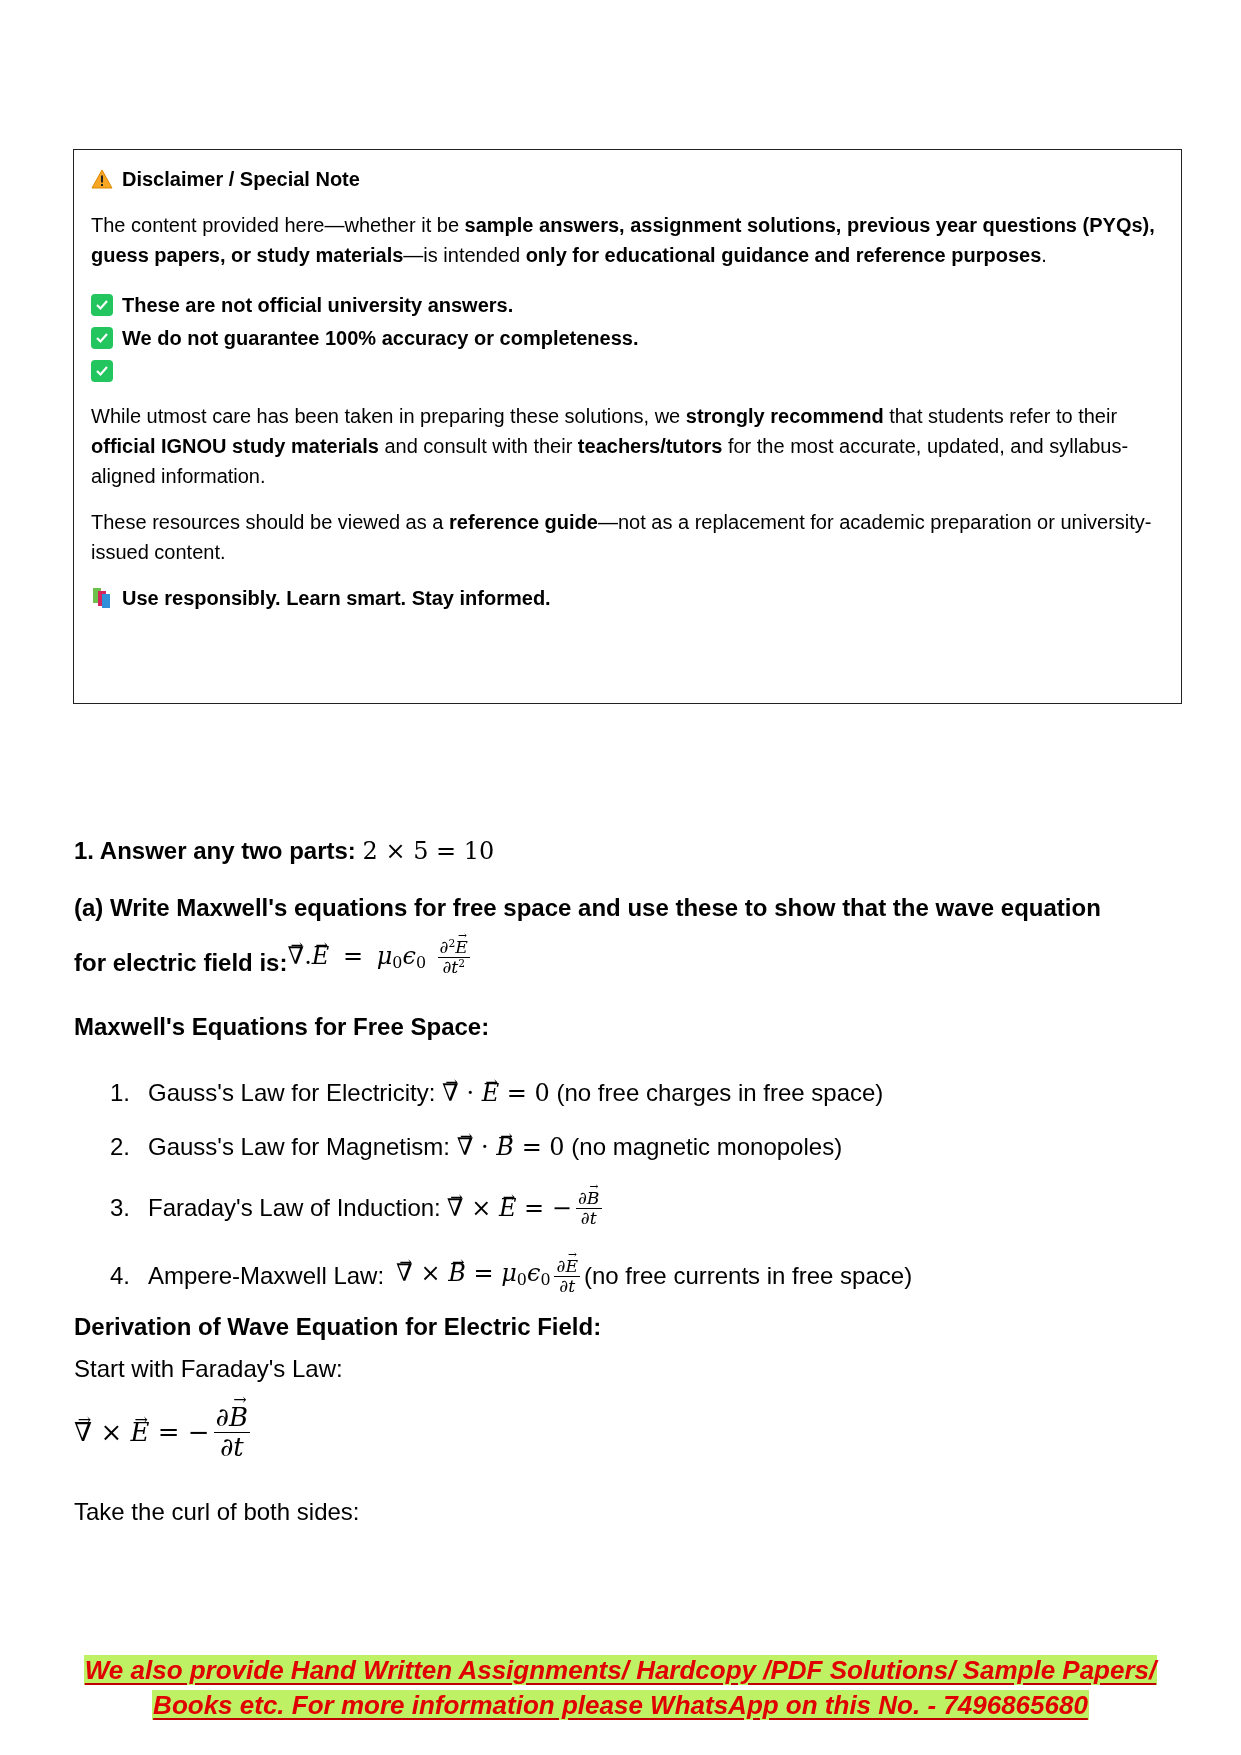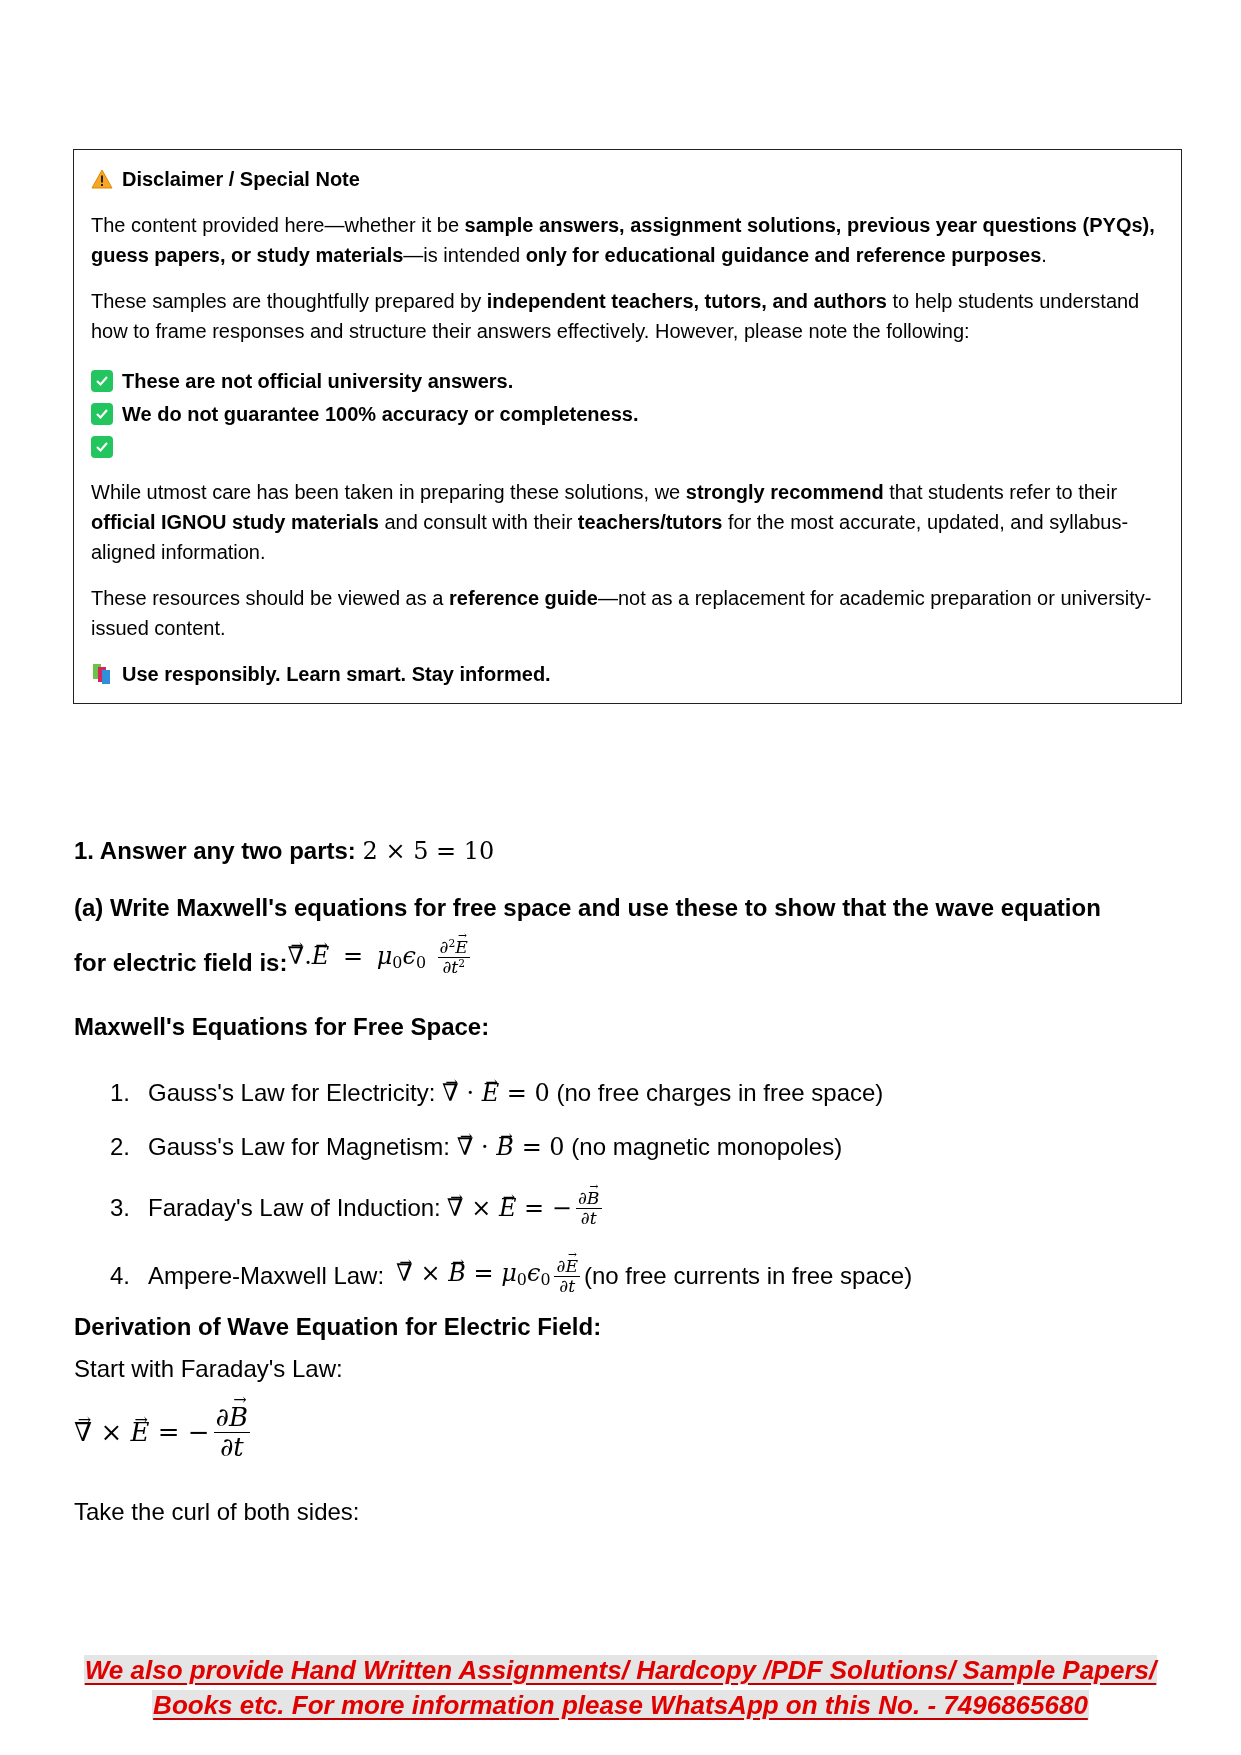--- a/index.html
+++ b/index.html
@@ -54,21 +54,21 @@
   .li4 { top:1242px; display:flex; align-items:center; height:68px; }
   .q-der { top:1310px; font-weight:bold; }
   .q-start { top:1352px; }
   .q-eq { top:1392px; left:74px; font-size:26px; display:flex; align-items:center; height:80px; }
   .q-eq .frac { font-size:1em; }
   .q-curl { top:1495px; }
 
   
   .promo { position:absolute; left:0; width:1241px; text-align:center; font-size:26px;
            font-weight:bold; font-style:italic; color:#e00000; }
-  .promo span { background:#e5e5e5; text-decoration:underline; text-decoration-color:#c00000;
+  .promo span { background:#bef264; text-decoration:underline; text-decoration-color:#c00000;
                 text-underline-offset:4px; padding:0 1px; }
   .promo-1 { top:1655px; }
   .promo-2 { top:1690px; }
 </style>
 </head>
 <body>
 
 <div class="page">
 
   <div class="disclaimer">
@@ -76,21 +76,20 @@
       <svg class="warn-icon" viewBox="0 0 22 20">
         <polygon points="11,1 21,19 1,19" fill="#f6a623" stroke="#e08a00" stroke-width="1" stroke-linejoin="round"></polygon>
         <rect x="10" y="6.5" width="2" height="7" fill="#222"></rect>
         <rect x="10" y="15" width="2" height="2" fill="#222"></rect>
       </svg>
       <span>Disclaimer / Special Note</span>
     </div>
 
     <p class="d-p1"><span>The content provided here—whether it be </span><b>sample answers, assignment solutions, previous year questions (PYQs), guess papers, or study materials</b><span>—is intended </span><b>only for educational guidance and reference purposes</b><span>.</span></p>
 
-    <p class="d-p2"><span>These samples are thoughtfully prepared by </span><b>independent teachers, tutors, and authors</b><span> to help students understand how to frame responses and structure their answers effectively. However, please note the following:</span></p>
 
     <div class="d-checks">
       <div class="d-check">
         <span class="check-icon">
             <svg width="14" height="12" viewBox="0 0 14 12">
               <polyline points="2,6 5.5,9.5 12,2" fill="none" stroke="#fff" stroke-width="2.2"></polyline>
             </svg>
           </span>
         <span>These are not official university answers.</span>
       </div>

